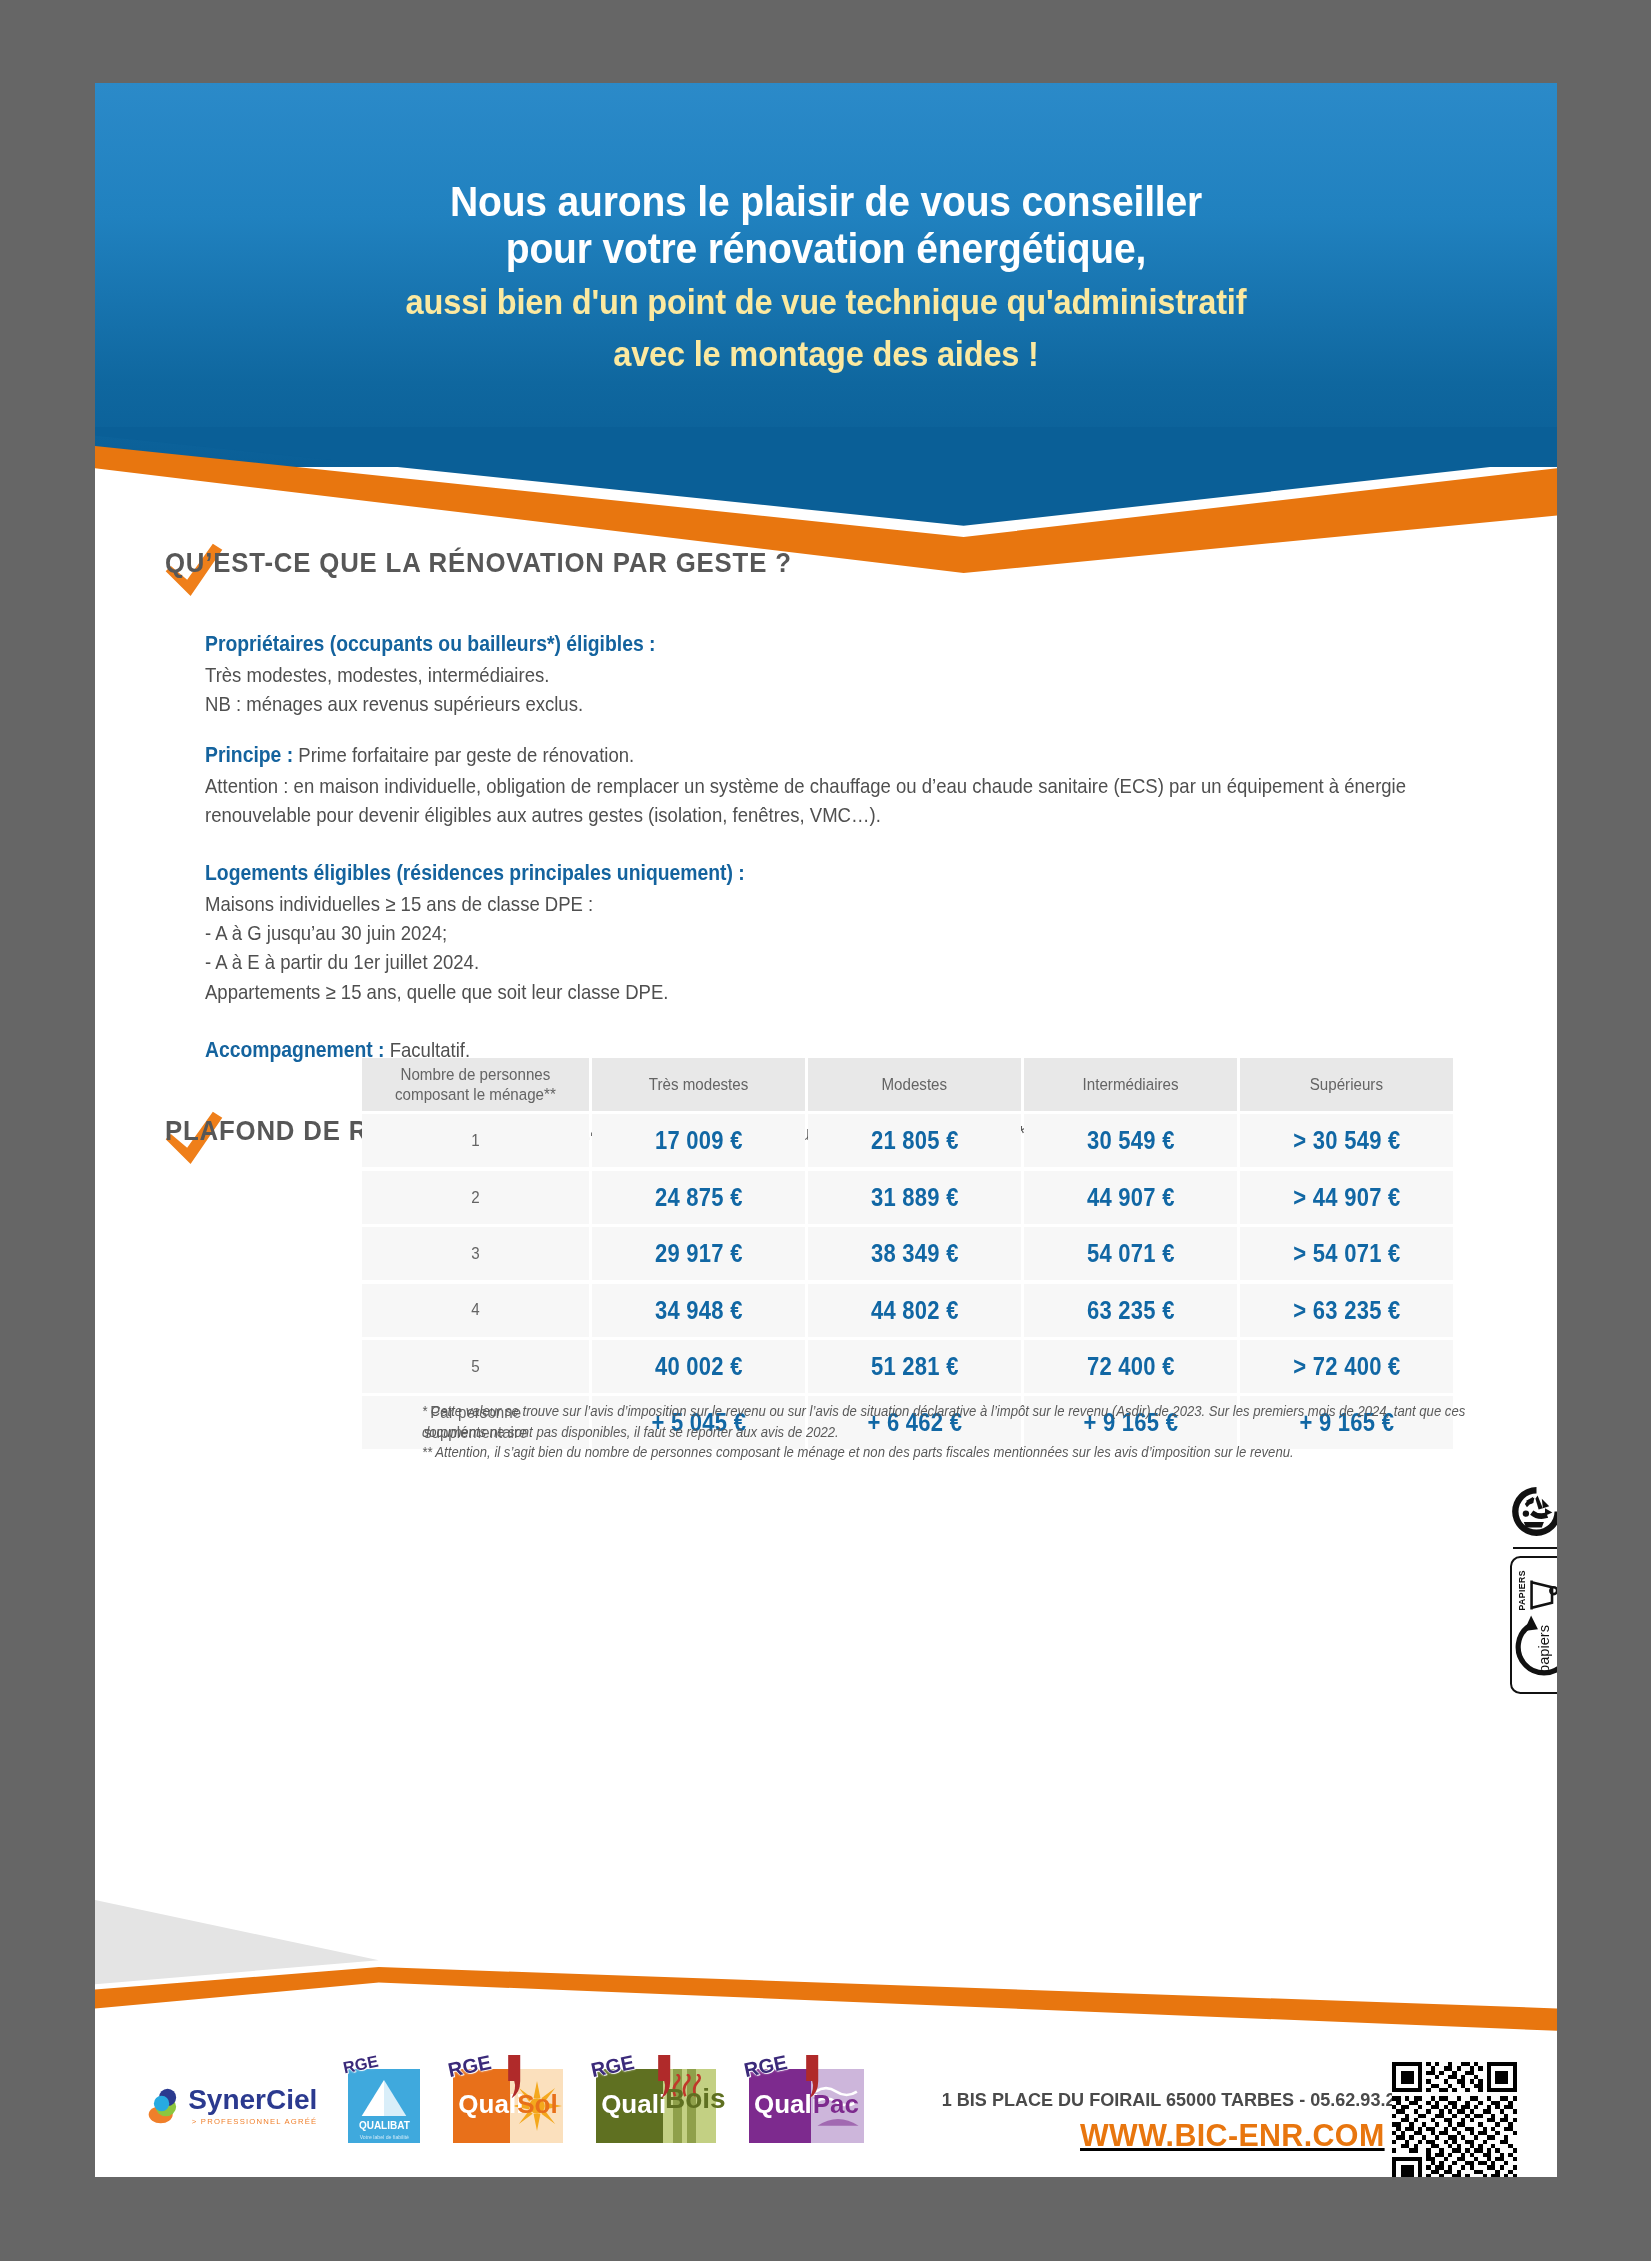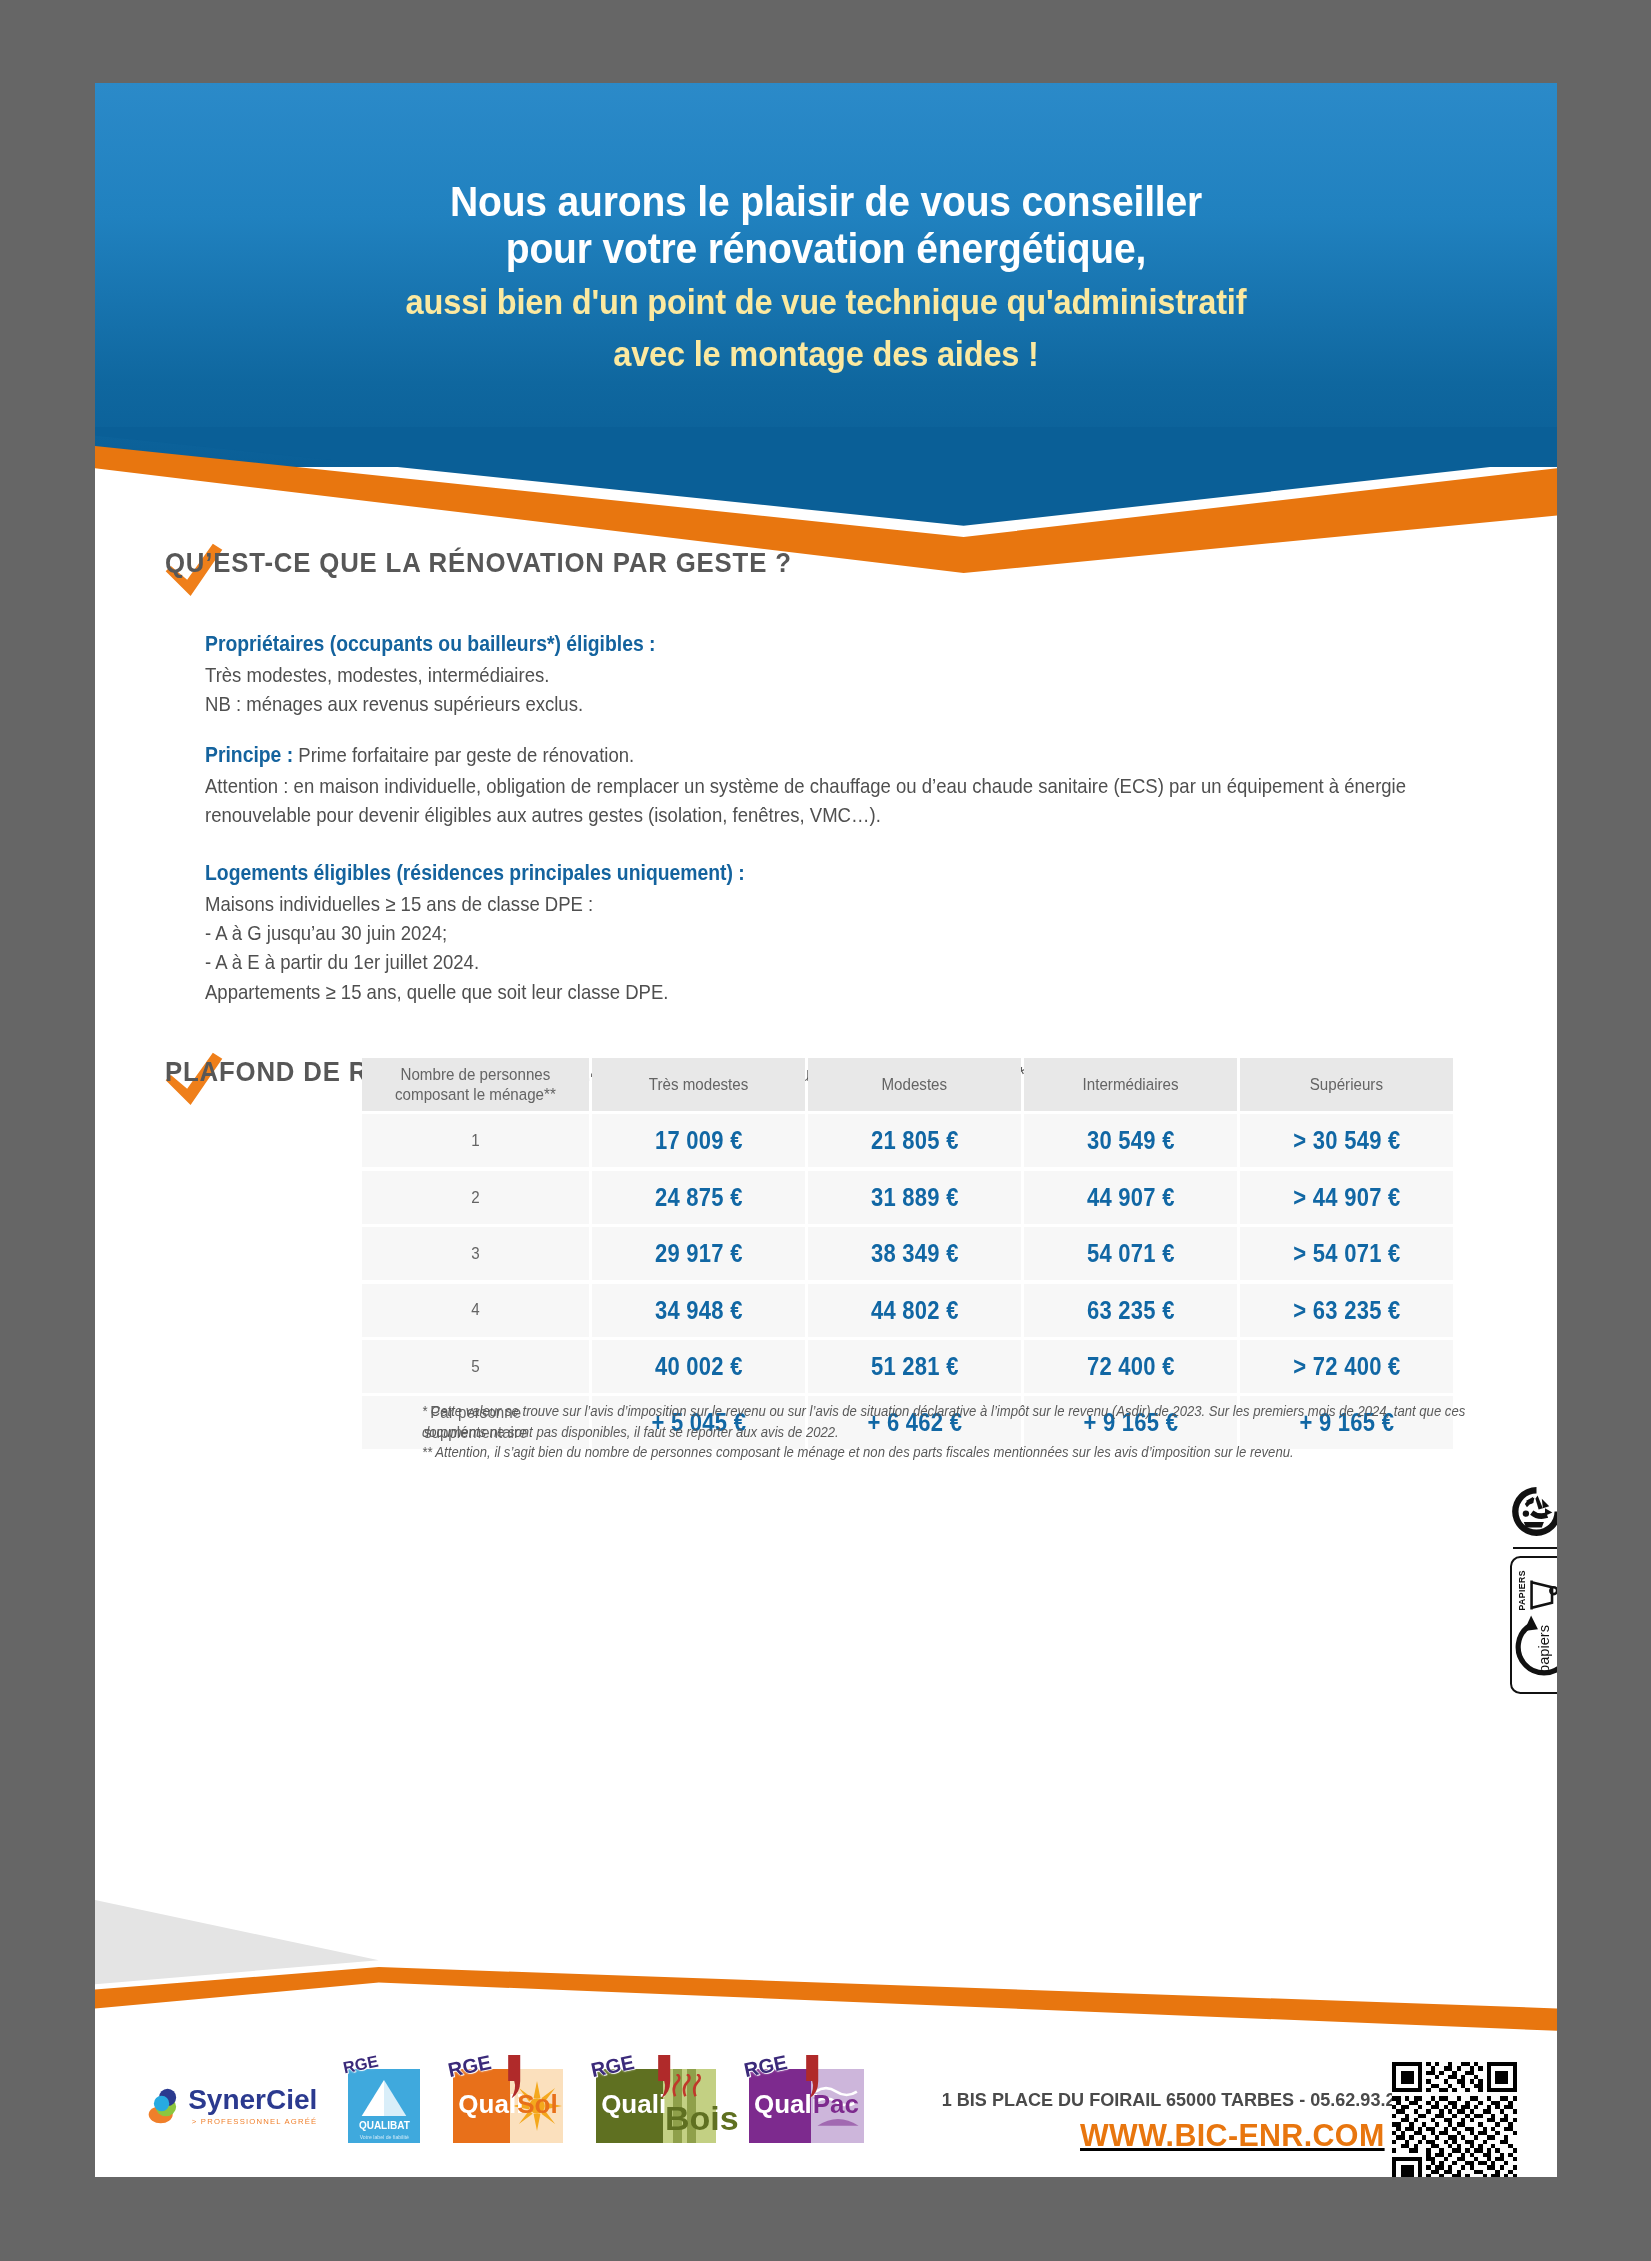--- a/index.html
+++ b/index.html
@@ -198,20 +198,26 @@
       <div class="para" style="margin-top:29px">
         <div class="ln">
           <span class="lbl inl">Logements éligibles (résidences principales uniquement) :</span>
         </div>
         <div class="ln">Maisons individuelles ≥ 15 ans de classe DPE :</div>
         <div class="ln">- A à G jusqu’au 30 juin 2024;</div>
         <div class="ln">- A à E à partir du 1er juillet 2024.</div>
         <div class="ln">Appartements ≥ 15 ans, quelle que soit leur classe DPE.</div>
       </div>
 
+      <div class="para" style="margin-top:29px">
+        <div class="ln">
+          <span class="lbl inl">Accompagnement :</span>
+          <span class="inl">Facultatif.</span>
+        </div>
+      </div>
     </div>
 
     <div class="sec-head" style="margin-top:50px">
       <svg class="check" viewBox="0 0 74 70">
         <path d="M4 34 L10 28 L29 44 L59 2 L70 9 L33 63 Z" fill="#ef7f1a"></path>
       </svg>
       <span class="sec-title">PLAFOND DE RESSOURCES 2024</span><span class="sec-sub">(basé sur le revenu fiscal de référence 2023*)</span>
     </div>
   </div>
 
@@ -456,21 +462,21 @@
             <div style="position:absolute; left:24px; top:0; width:8.6px; height:74px; background:#8fa04a;"></div>
             <svg style="position:absolute; left:6.9px; top:5.2px;" width="34" height="24" viewBox="0 0 40 28">
               <g fill="none" stroke="#c0392b" stroke-width="3">
                 <path d="M6 26 Q2 16 8 10 Q14 4 8 0"></path>
                 <path d="M18 26 Q14 16 20 10 Q26 4 20 0"></path>
                 <path d="M30 26 Q26 16 32 10 Q38 4 32 0"></path>
               </g>
             </svg>
           </div>
           <div style="position:absolute; left:5.2px; top:22.4px; font-family:'Liberation Sans Narrow','Liberation Sans',sans-serif; font-weight:bold; font-size:26px; color:#fff; line-height:1;">Quali</div>
-          <div style="position:absolute; left:69px; top:32px; font-family:'Liberation Sans Narrow','Liberation Sans',sans-serif; font-weight:bold; font-size:34px; color:#5f7021; line-height:1;">Bois</div>
+          <div style="position:absolute; left:69px; top:16px; font-family:'Liberation Sans Narrow','Liberation Sans',sans-serif; font-weight:bold; font-size:28px; color:#5f7021; line-height:1;">Bois</div>
           <svg style="position:absolute; left:57px; top:-13.8px;" width="22.4" height="45" viewBox="0 0 26 52">
             <path d="M6 0 L20 0 L20 30 Q20 44 10 50 Q16 38 13 30 L6 30 Z" fill="#b02a2a"></path>
           </svg>
         </div>
       </div>
 
       <div class="rge-badge" style="margin-left:13.8px;">
         <span class="rge-tag" style="font-size:20px;">RGE</span>
         <div style="width:115px; height:74px; display:flex; position:relative;">
           <div style="width:62px; background:#7d2a8e;"></div>

